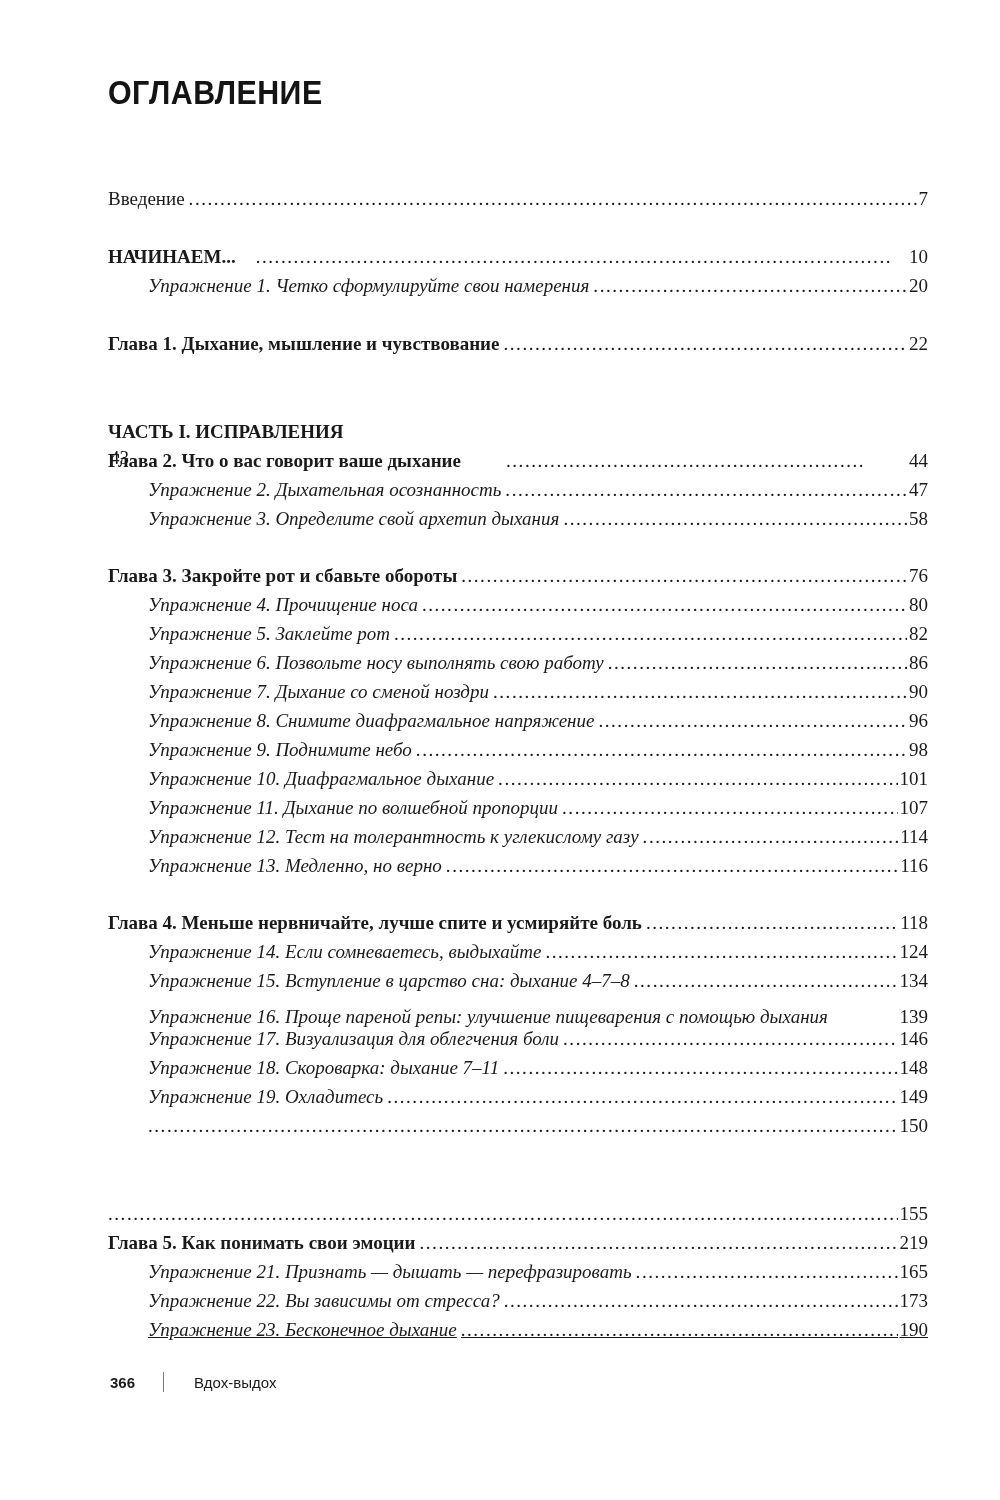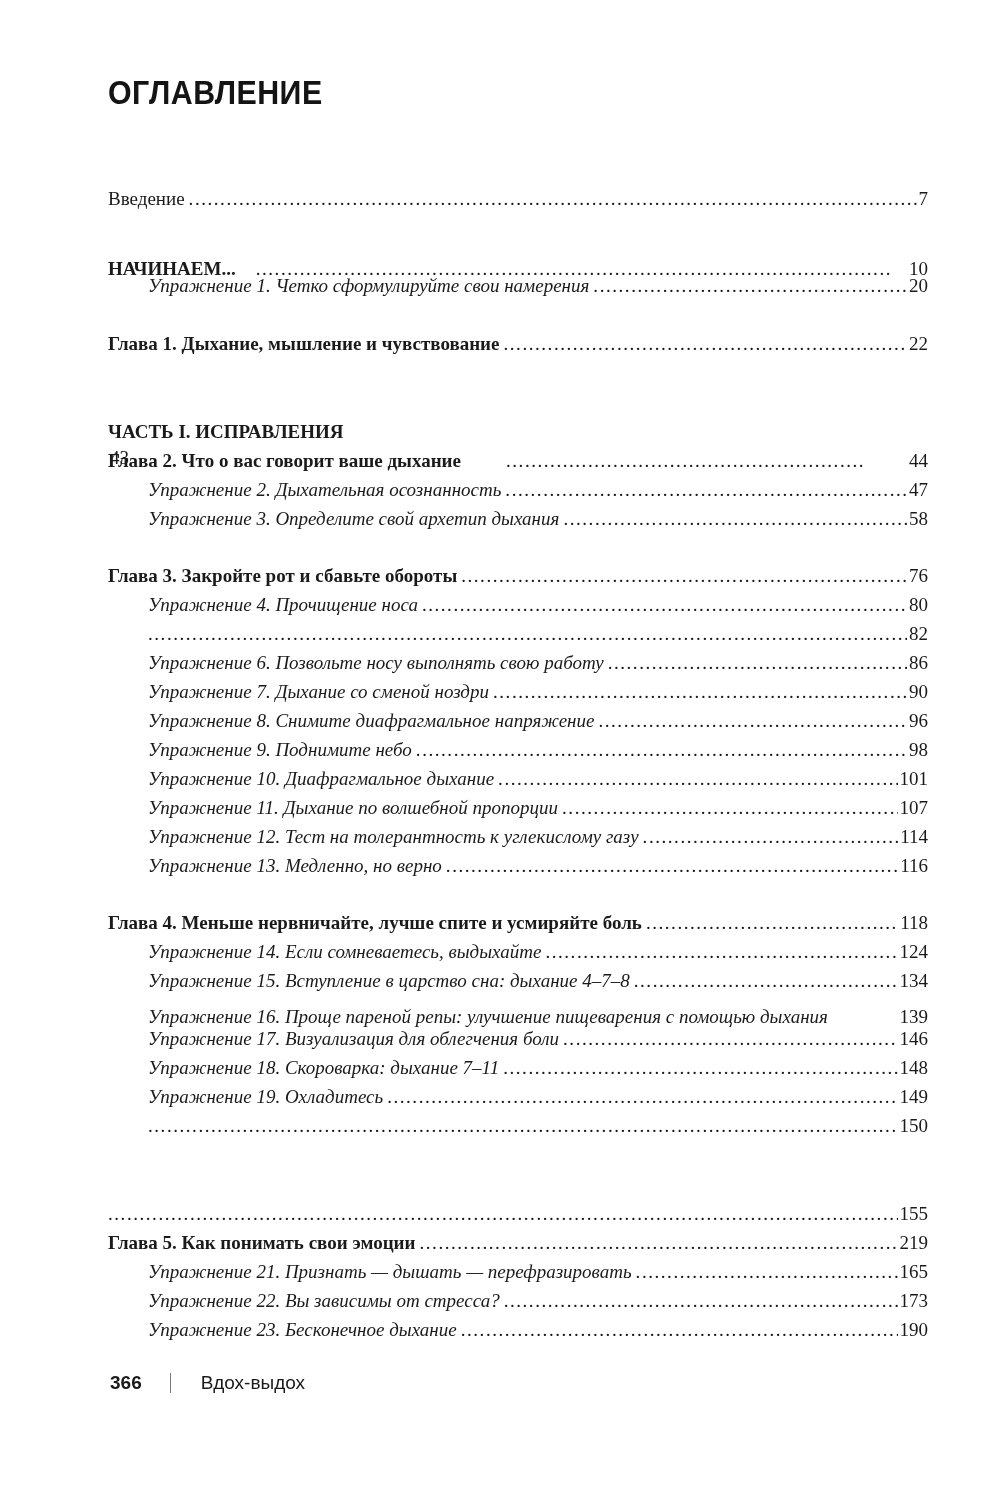--- a/index.html
+++ b/index.html
@@ -25,37 +25,37 @@
       flex: 1 1 auto; overflow: hidden; height: 26px; position: relative; top: 0;
     }
     .leader::before {
       content: ". . . . . . . . . . . . . . . . . . . . . . . . . . . . . . . . . . . . . . . . . . . . . . . . . . . . . . . . . . . . . . . . . . . . . . . . . . . . . . . . . . . . . . . . . . . . . . . . . . . . . . . . . . . . . . . . . . . . . . . . . . . . . . . . . . . . . . .";
       font-family: "Liberation Serif", serif; font-size: 19px; letter-spacing: -1.6px; white-space: nowrap;
     }
     .toc-row.no-leader .leader::before { content: ""; }
     .page { flex: 0 0 auto; padding-left: 2px; text-align: right; }
     .footer {
       position: absolute; left: 110px; top: 1372px; display: flex; align-items: center;
-      font-family: "Liberation Sans", sans-serif; font-size: 19px; color: #1a1a1a;
+      font-family: "Liberation Sans", sans-serif; font-size: 15px; color: #1a1a1a;
     }
     .footer .num { font-weight: bold; }
     .footer .sep { display: inline-block; width: 1px; height: 20px; background: #777; margin: 0 30px 0 28px; }
   </style>
 </head>
 <body>
 
 <h1 class="heading">ОГЛАВЛЕНИЕ</h1>
 
 <div id="toc">
     <div class="toc-row regular" style="top: 186px;">
       <span class="label">Введение</span>
       <span class="leader"></span>
       <span class="page">7</span>
     </div>
-    <div class="toc-row bold" style="top: 256px; gap: 16px;">
+    <div class="toc-row bold" style="top: 244px; gap: 16px;">
       <span class="label">НАЧИНАЕМ...</span>
       <span class="leader"></span>
       <span class="page">10</span>
     </div>
     <div class="toc-row italic indent" style="top: 273px;">
       <span class="label">Упражнение 1. Четко сформулируйте свои намерения</span>
       <span class="leader"></span>
       <span class="page">20</span>
     </div>
     <div class="toc-row bold" style="top: 331px;">
@@ -87,20 +87,21 @@
       <span class="label">Глава 3. Закройте рот и сбавьте обороты</span>
       <span class="leader"></span>
       <span class="page">76</span>
     </div>
     <div class="toc-row italic indent" style="top: 592px;">
       <span class="label">Упражнение 4. Прочищение носа</span>
       <span class="leader"></span>
       <span class="page">80</span>
     </div>
     <div class="toc-row italic indent" style="top: 621px;">
+      <span class="label">Упражнение 5. Заклейте рот</span>
       <span class="leader"></span>
       <span class="page">82</span>
     </div>
     <div class="toc-row italic indent" style="top: 650px;">
       <span class="label">Упражнение 6. Позвольте носу выполнять свою работу</span>
       <span class="leader"></span>
       <span class="page">86</span>
     </div>
     <div class="toc-row italic indent" style="top: 679px;">
       <span class="label">Упражнение 7. Дыхание со сменой ноздри</span>
@@ -188,21 +189,21 @@
     <div class="toc-row italic indent" style="top: 1259px;">
       <span class="label">Упражнение 21. Признать — дышать — перефразировать</span>
       <span class="leader"></span>
       <span class="page">165</span>
     </div>
     <div class="toc-row italic indent" style="top: 1288px; align-items: center;">
       <span class="label">Упражнение 22. Вы зависимы от стресса?</span>
       <span class="leader"></span>
       <span class="page">173</span>
     </div>
-    <div class="toc-row italic indent" style="top: 1317px;">
+    <div class="toc-row italic indent" style="top: 1317px; text-decoration: underline;">
       <span class="label">Упражнение 23. Бесконечное дыхание</span>
       <span class="leader"></span>
       <span class="page">190</span>
     </div>
   </div>
 
 <div class="footer">
   <span class="num">366</span>
   <span class="sep"></span>
   <span>Вдох-выдох</span>

